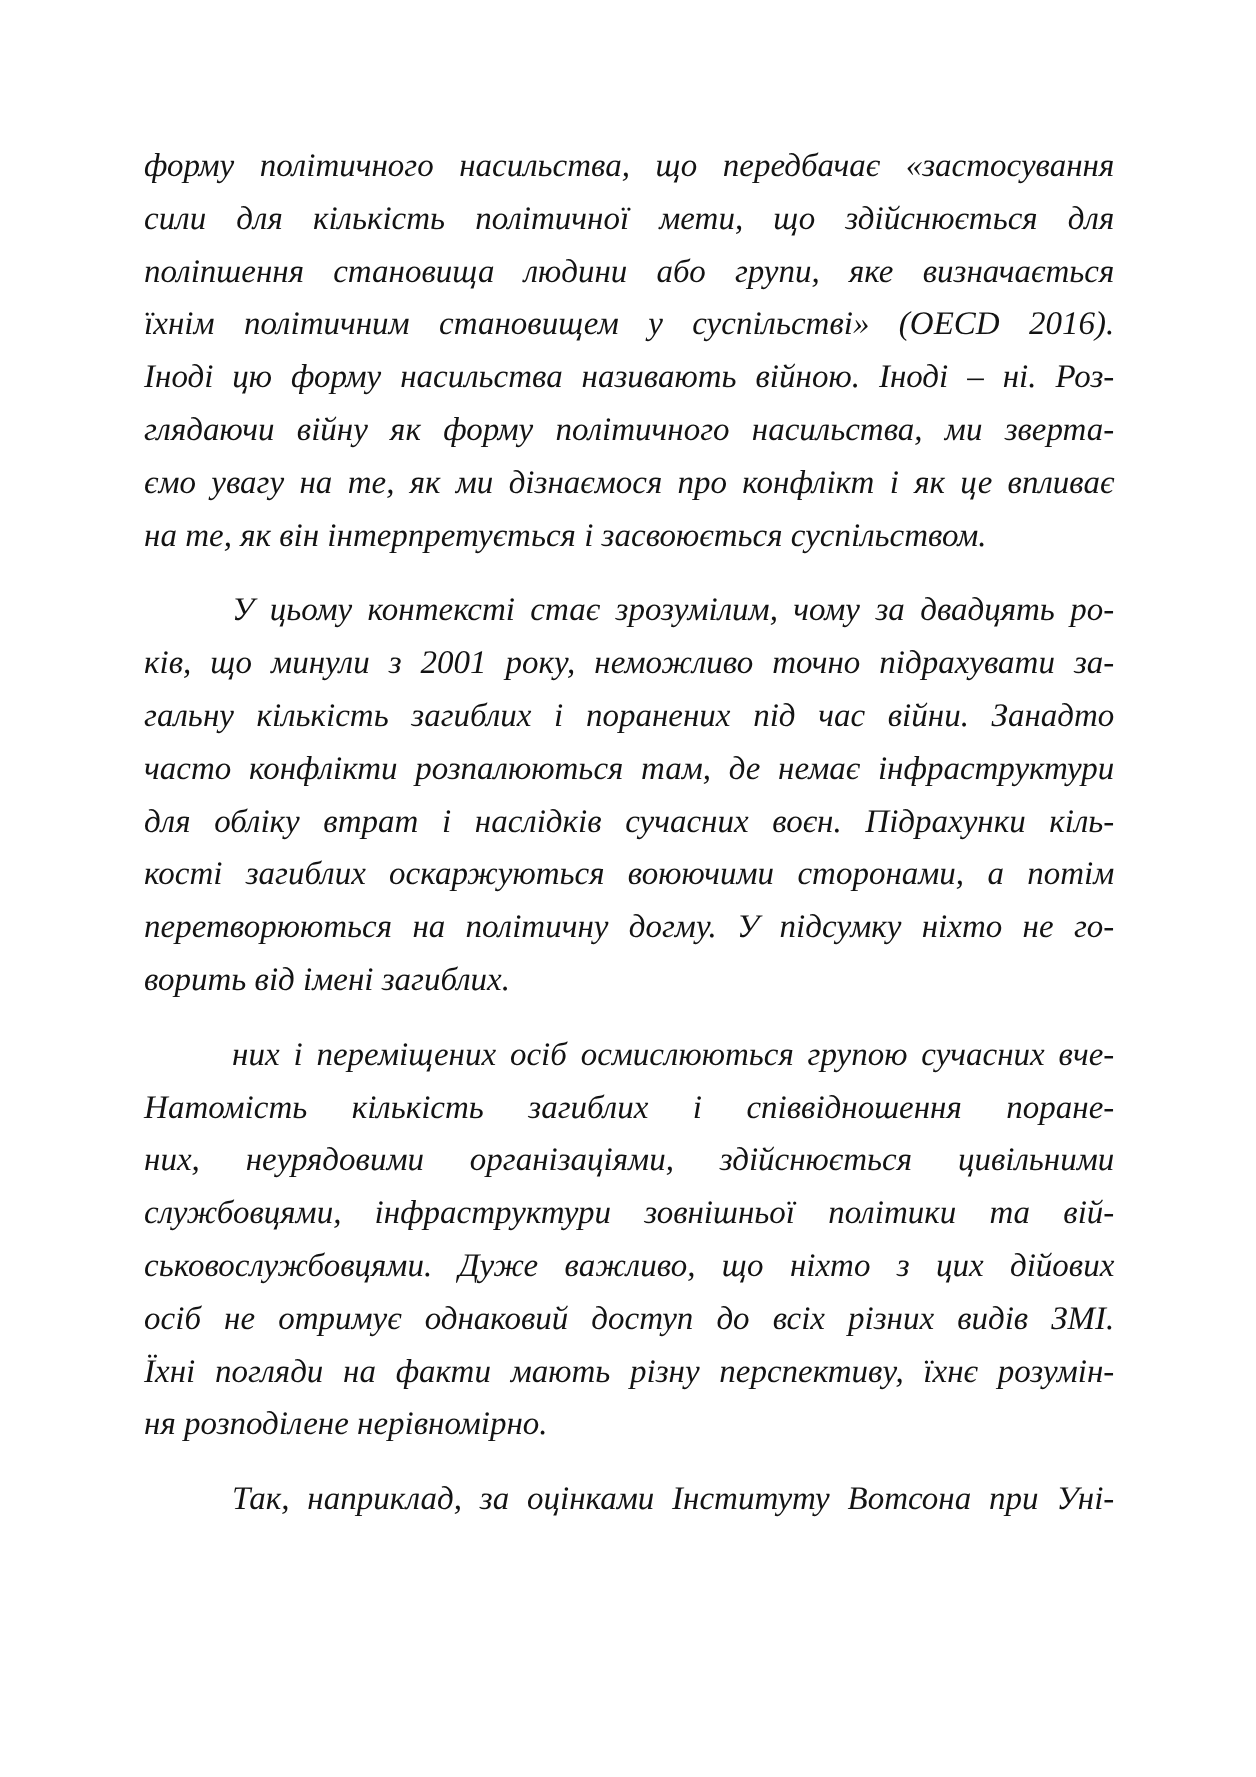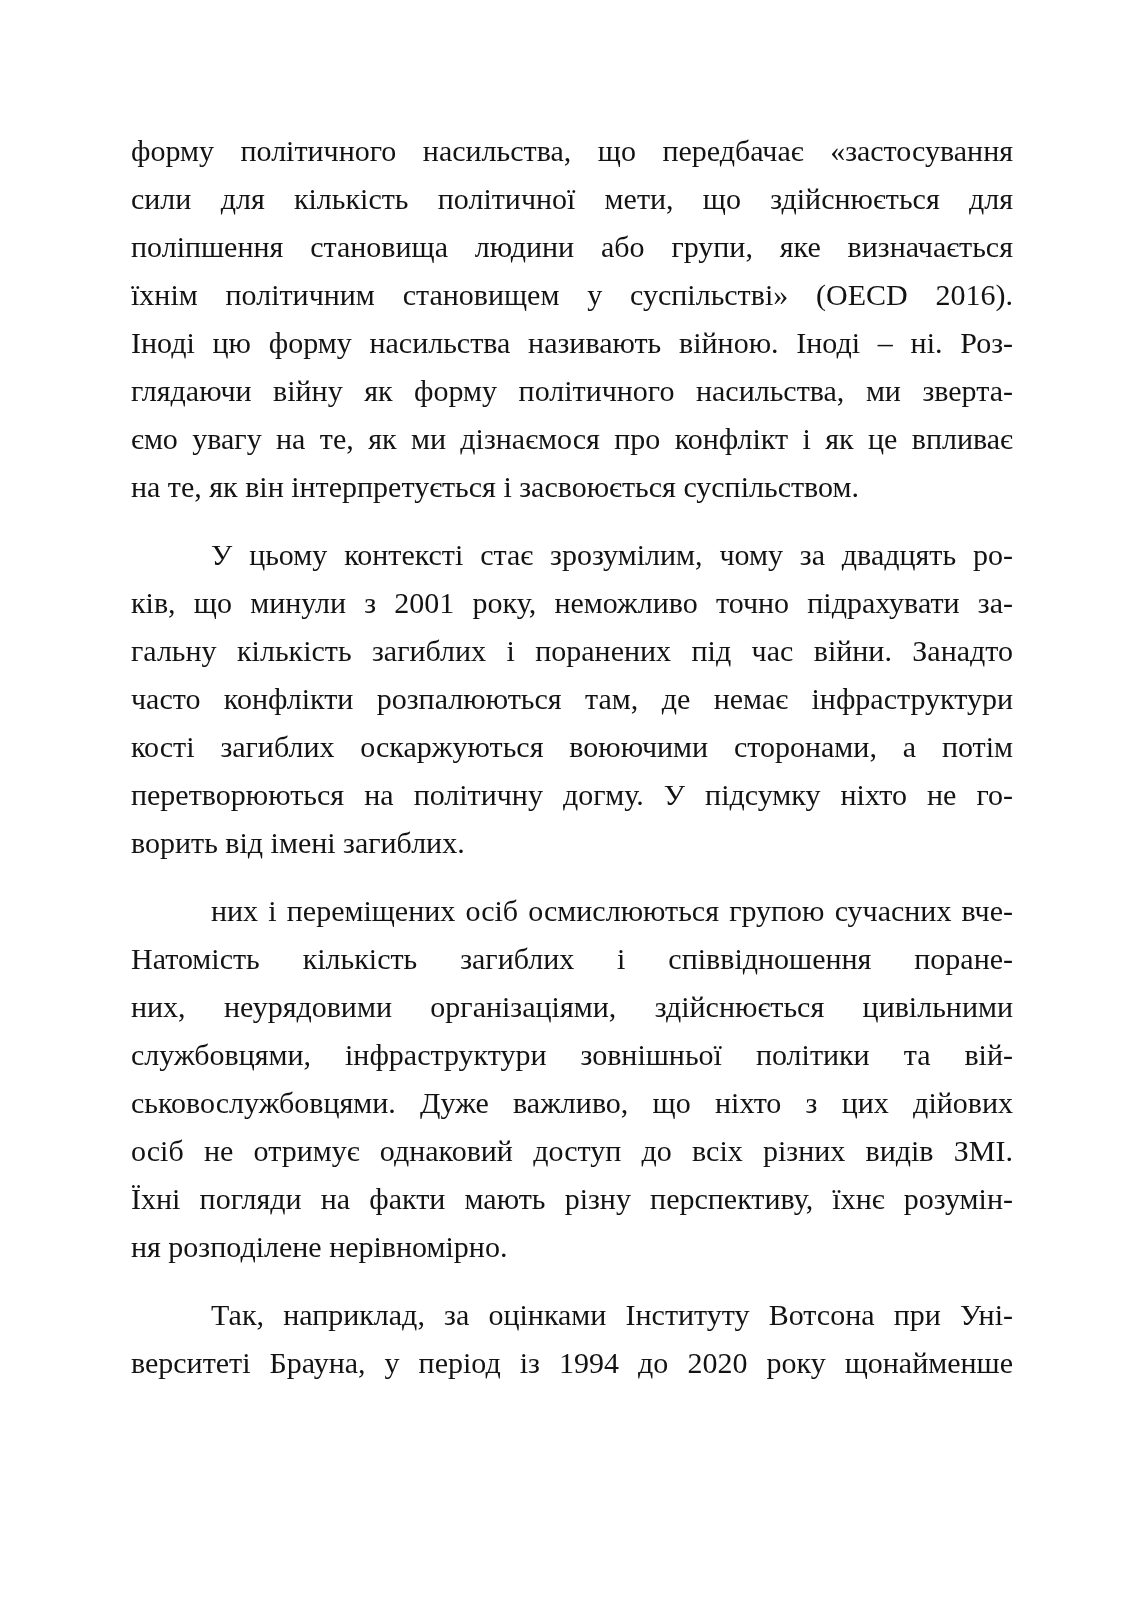--- a/index.html
+++ b/index.html
@@ -8,20 +8,21 @@
     background: #ffffff;
   }
   .page {
     position: relative;
     width: 1142px;
     height: 1385px;
     background: #ffffff;
     color: #111111;
     font-family: "Liberation Serif", "DejaVu Serif", serif;
     overflow: hidden;
+    font-style: italic;
   }
   .text-block {
     position: absolute;
     left: 131px;
     top: 127px;
     width: 882px;
     font-size: 30px;
     line-height: 48px;
     color: #131313;
   }
@@ -68,20 +69,21 @@
         <div class="line">Іноді цю форму насильства називають війною. Іноді – ні. Роз-</div>
         <div class="line">глядаючи війну як форму політичного насильства, ми зверта-</div>
         <div class="line">ємо увагу на те, як ми дізнаємося про конфлікт і як це впливає</div>
         <div class="line last">на те, як він інтерпретується і засвоюється суспільством.</div>
       </div>
       <div class="para indent">
         <div class="line">У цьому контексті стає зрозумілим, чому за двадцять ро-</div>
         <div class="line">ків, що минули з 2001 року, неможливо точно підрахувати за-</div>
         <div class="line">гальну кількість загиблих і поранених під час війни. Занадто</div>
         <div class="line">часто конфлікти розпалюються там, де немає інфраструктури</div>
+        <div class="line">для обліку втрат і наслідків сучасних воєн. Підрахунки кіль-</div>
         <div class="line">кості загиблих оскаржуються воюючими сторонами, а потім</div>
         <div class="line">перетворюються на політичну догму. У підсумку ніхто не го-</div>
         <div class="line last">ворить від імені загиблих.</div>
       </div>
       <div class="para indent">
         <div class="line">них і переміщених осіб осмислюються групою сучасних вче-</div>
         <div class="line">Натомість кількість загиблих і співвідношення поране-</div>
         <div class="line">них, неурядовими організаціями, здійснюється цивільними</div>
         <div class="line">службовцями, інфраструктури зовнішньої політики та вій-</div>
         <div class="line">ськовослужбовцями. Дуже важливо, що ніхто з цих дійових</div>

